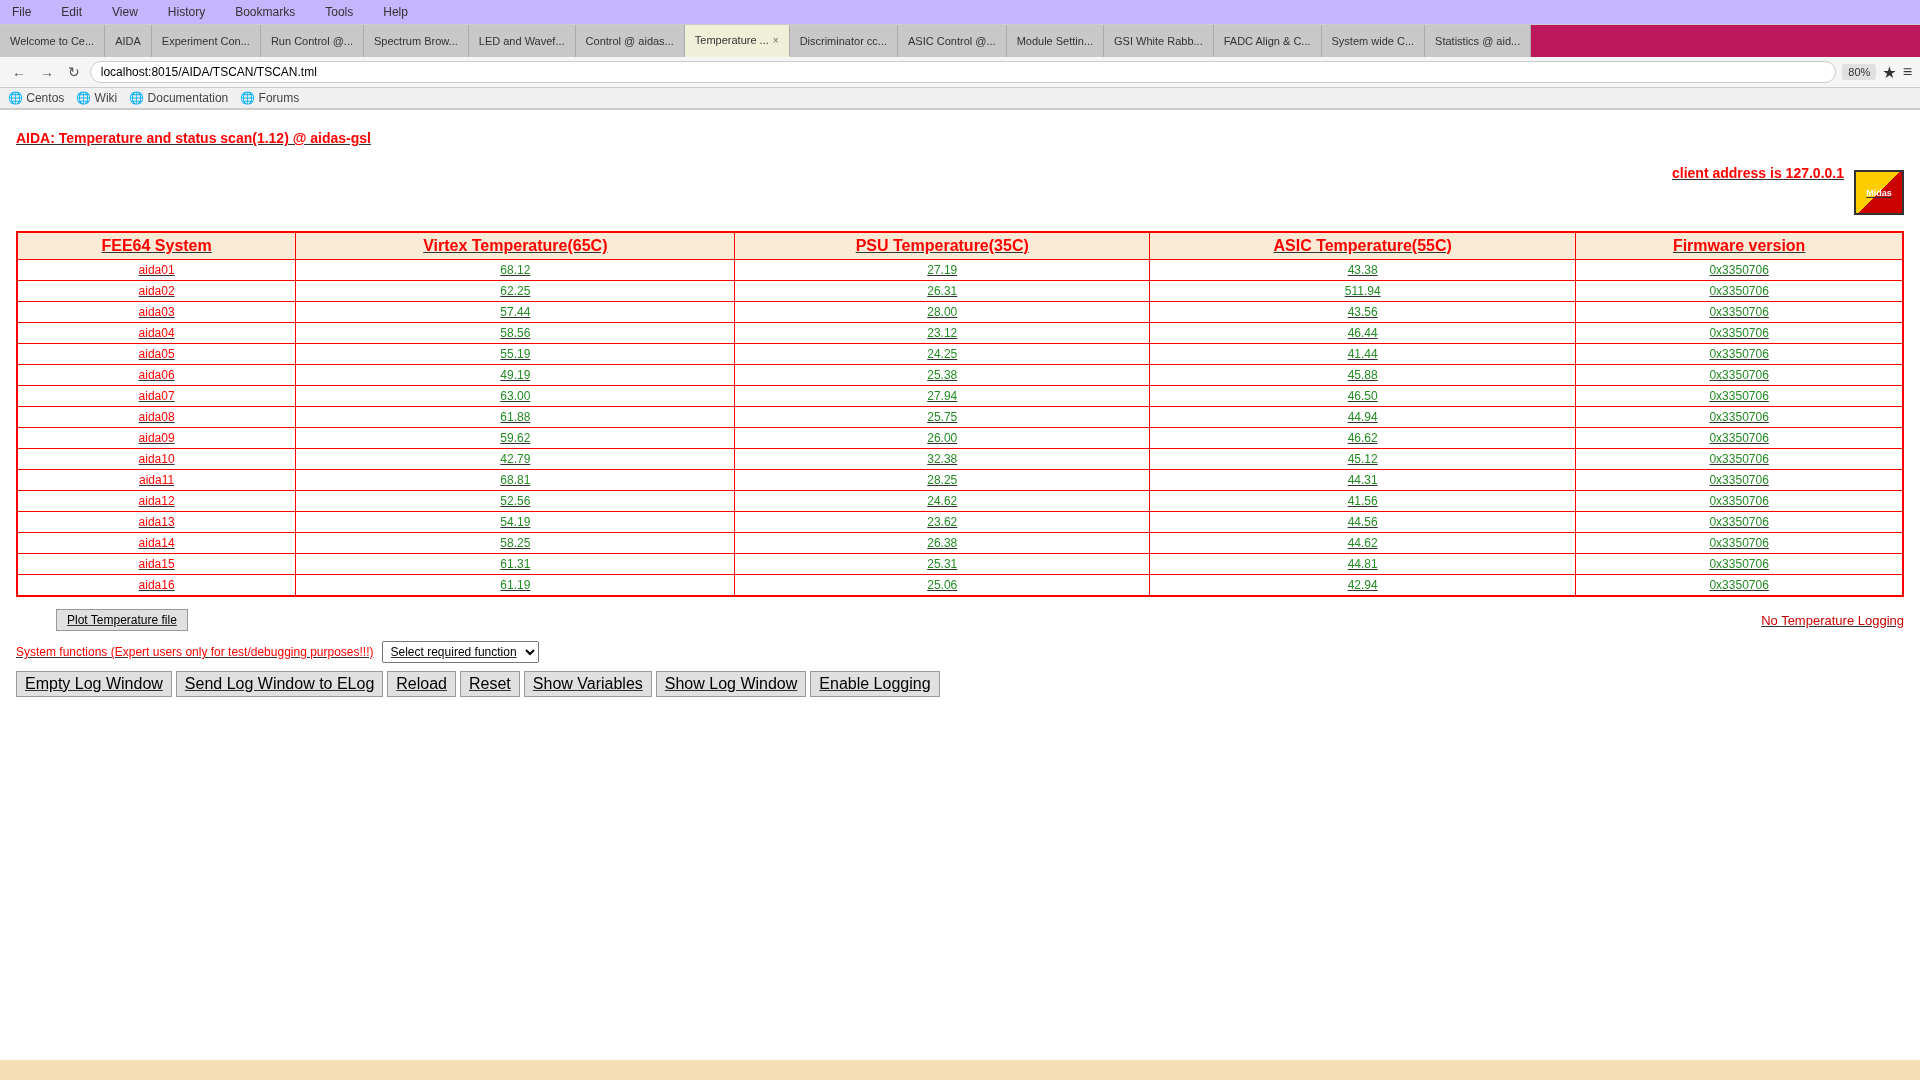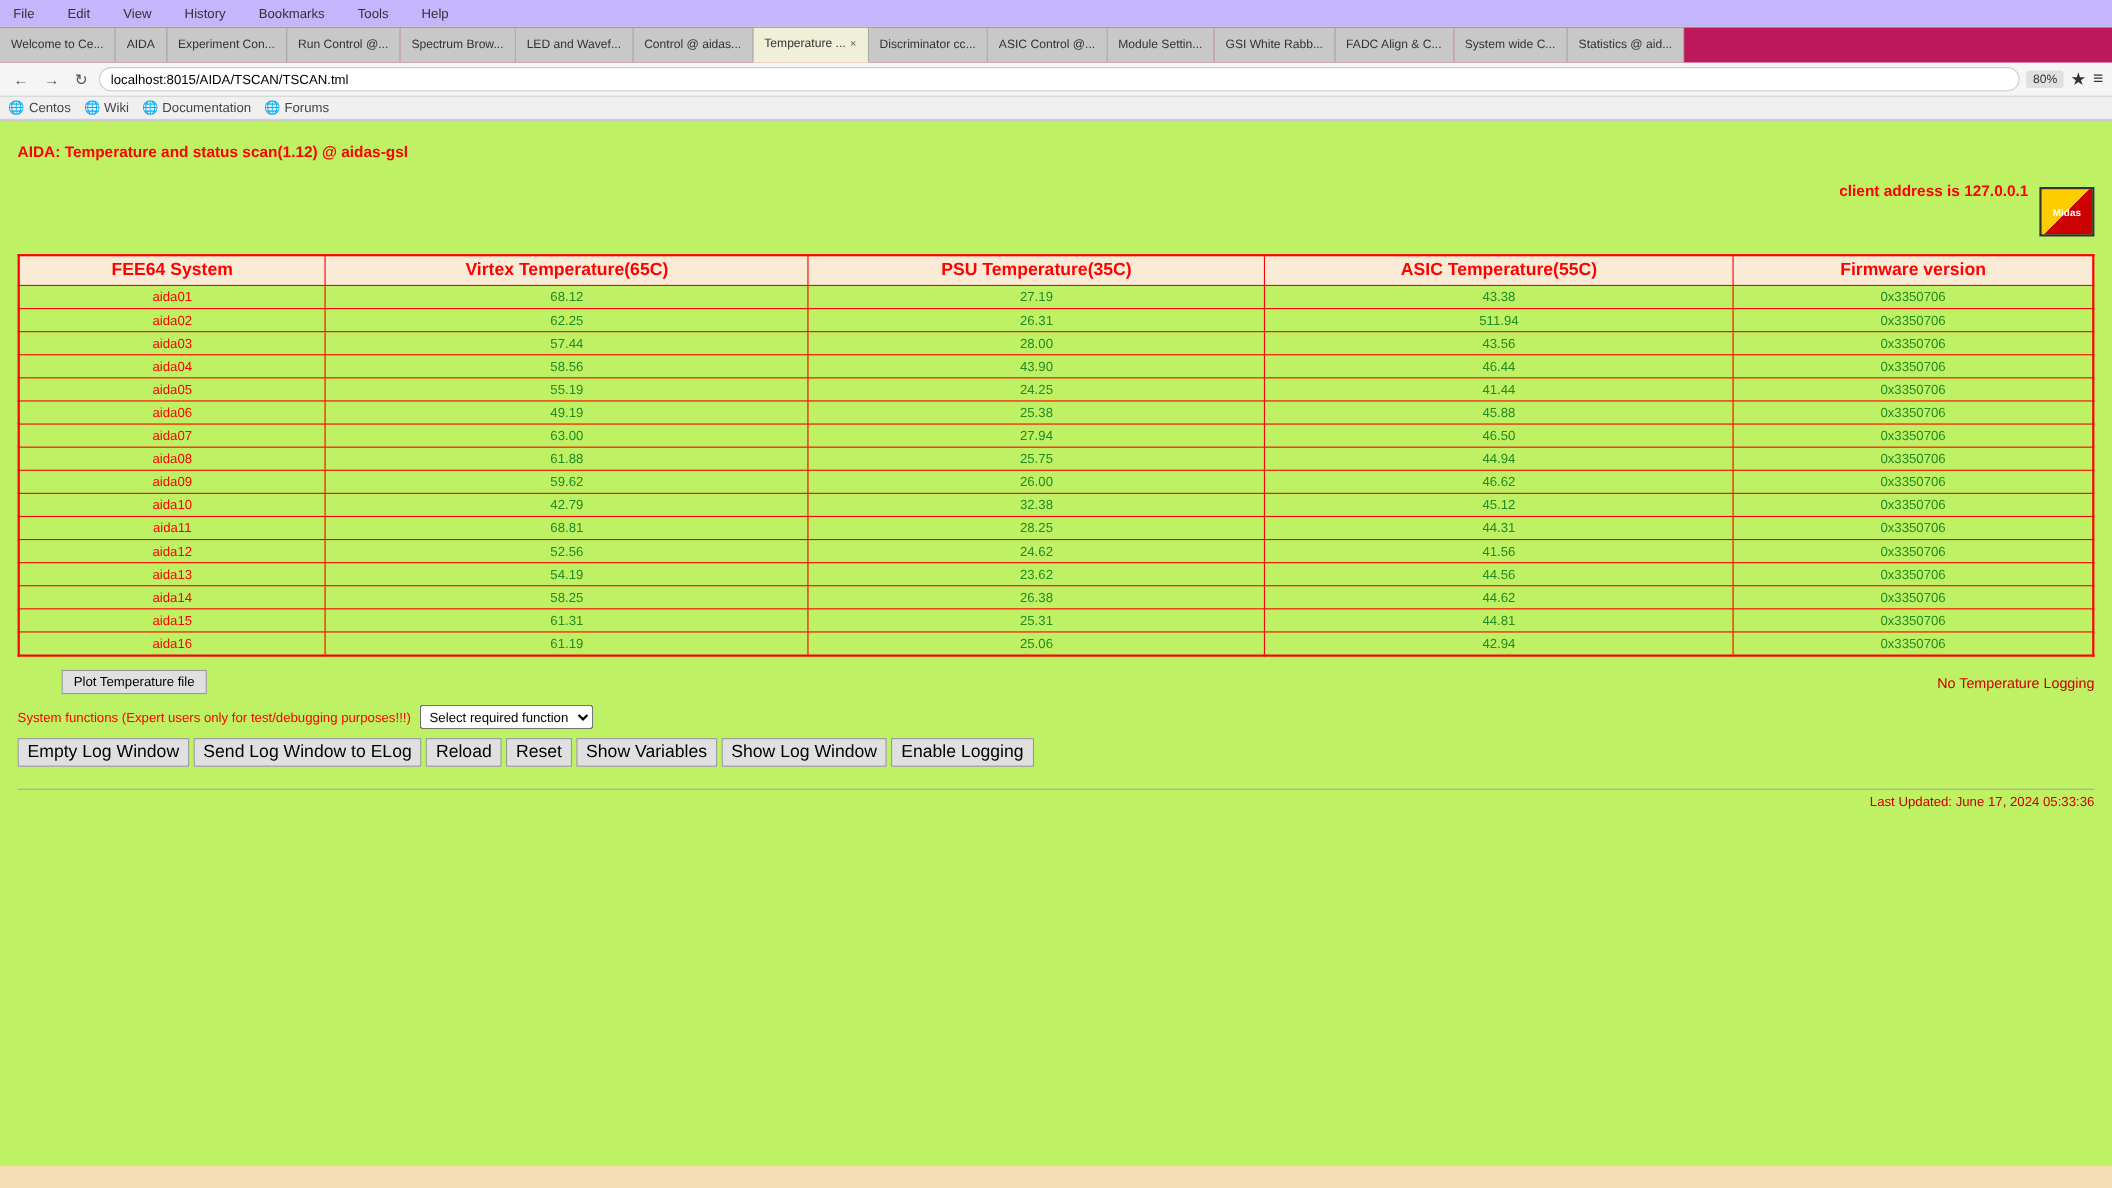--- a/index.html
+++ b/index.html
@@ -17,21 +17,21 @@
 
     .address-bar { display: flex; align-items: center; padding: 4px 8px; background: #f5f5f5; border-bottom: 1px solid #ccc; gap: 6px; }
     .nav-btn { background: none; border: none; cursor: pointer; font-size: 14px; color: #555; padding: 2px 4px; }
     .url-box { flex: 1; border: 1px solid #ccc; border-radius: 12px; padding: 3px 10px; font-size: 12px; background: white; }
     .zoom-badge { font-size: 11px; background: #e0e0e0; padding: 2px 6px; border-radius: 3px; }
 
     .bookmarks-bar { display: flex; gap: 12px; padding: 3px 8px; background: #f0f0f0; border-bottom: 1px solid #ccc; font-size: 12px; }
     .bookmarks-bar span { cursor: pointer; color: #444; }
 
     
-    .page-content { background: #bef264; padding: 10px 16px; min-height: calc(1080px - 130px); }
+    .page-content { background: #ffffff; padding: 10px 16px; min-height: calc(1080px - 130px); text-decoration: underline; }
 
     .page-header { display: flex; justify-content: space-between; align-items: flex-start; margin-bottom: 16px; margin-top: 10px; }
     .page-title { color: red; font-size: 14px; font-weight: bold; }
     .client-address { color: red; font-size: 14px; font-weight: bold; }
 
     .logo-img { width: 50px; height: 45px; background: linear-gradient(135deg, #ffcc00 50%, #cc0000 50%); border: 2px solid #333; display: flex; align-items: center; justify-content: center; font-size: 8px; font-weight: bold; margin-top: 40px; }
 
     
     .data-table { width: 100%; border-collapse: collapse; border: 2px solid red; margin-bottom: 12px; }
     .data-table th { background: #faebd7; color: red; border: 1px solid red; padding: 4px 8px; font-size: 16px; font-weight: bold; text-align: center; }
@@ -142,21 +142,21 @@
         <tr>
           <td>aida03</td>
           <td>57.44</td>
           <td>28.00</td>
           <td>43.56</td>
           <td>0x3350706</td>
         </tr>
         <tr>
           <td>aida04</td>
           <td>58.56</td>
-          <td>43.90</td>
+          <td>23.12</td>
           <td>46.44</td>
           <td>0x3350706</td>
         </tr>
         <tr>
           <td>aida05</td>
           <td>55.19</td>
           <td>24.25</td>
           <td>41.44</td>
           <td>0x3350706</td>
         </tr>
@@ -253,17 +253,14 @@
   <div class="buttons-row" id="buttons-row">
       <button class="action-btn">Empty Log Window</button>
       <button class="action-btn">Send Log Window to ELog</button>
       <button class="action-btn">Reload</button>
       <button class="action-btn">Reset</button>
       <button class="action-btn">Show Variables</button>
       <button class="action-btn">Show Log Window</button>
       <button class="action-btn">Enable Logging</button>
     </div>
 
-  <div class="footer-bar">
-    <span>Last Updated: June 17, 2024 05:33:36</span>
-  </div>
 
 </div>
 
 </body></html>

